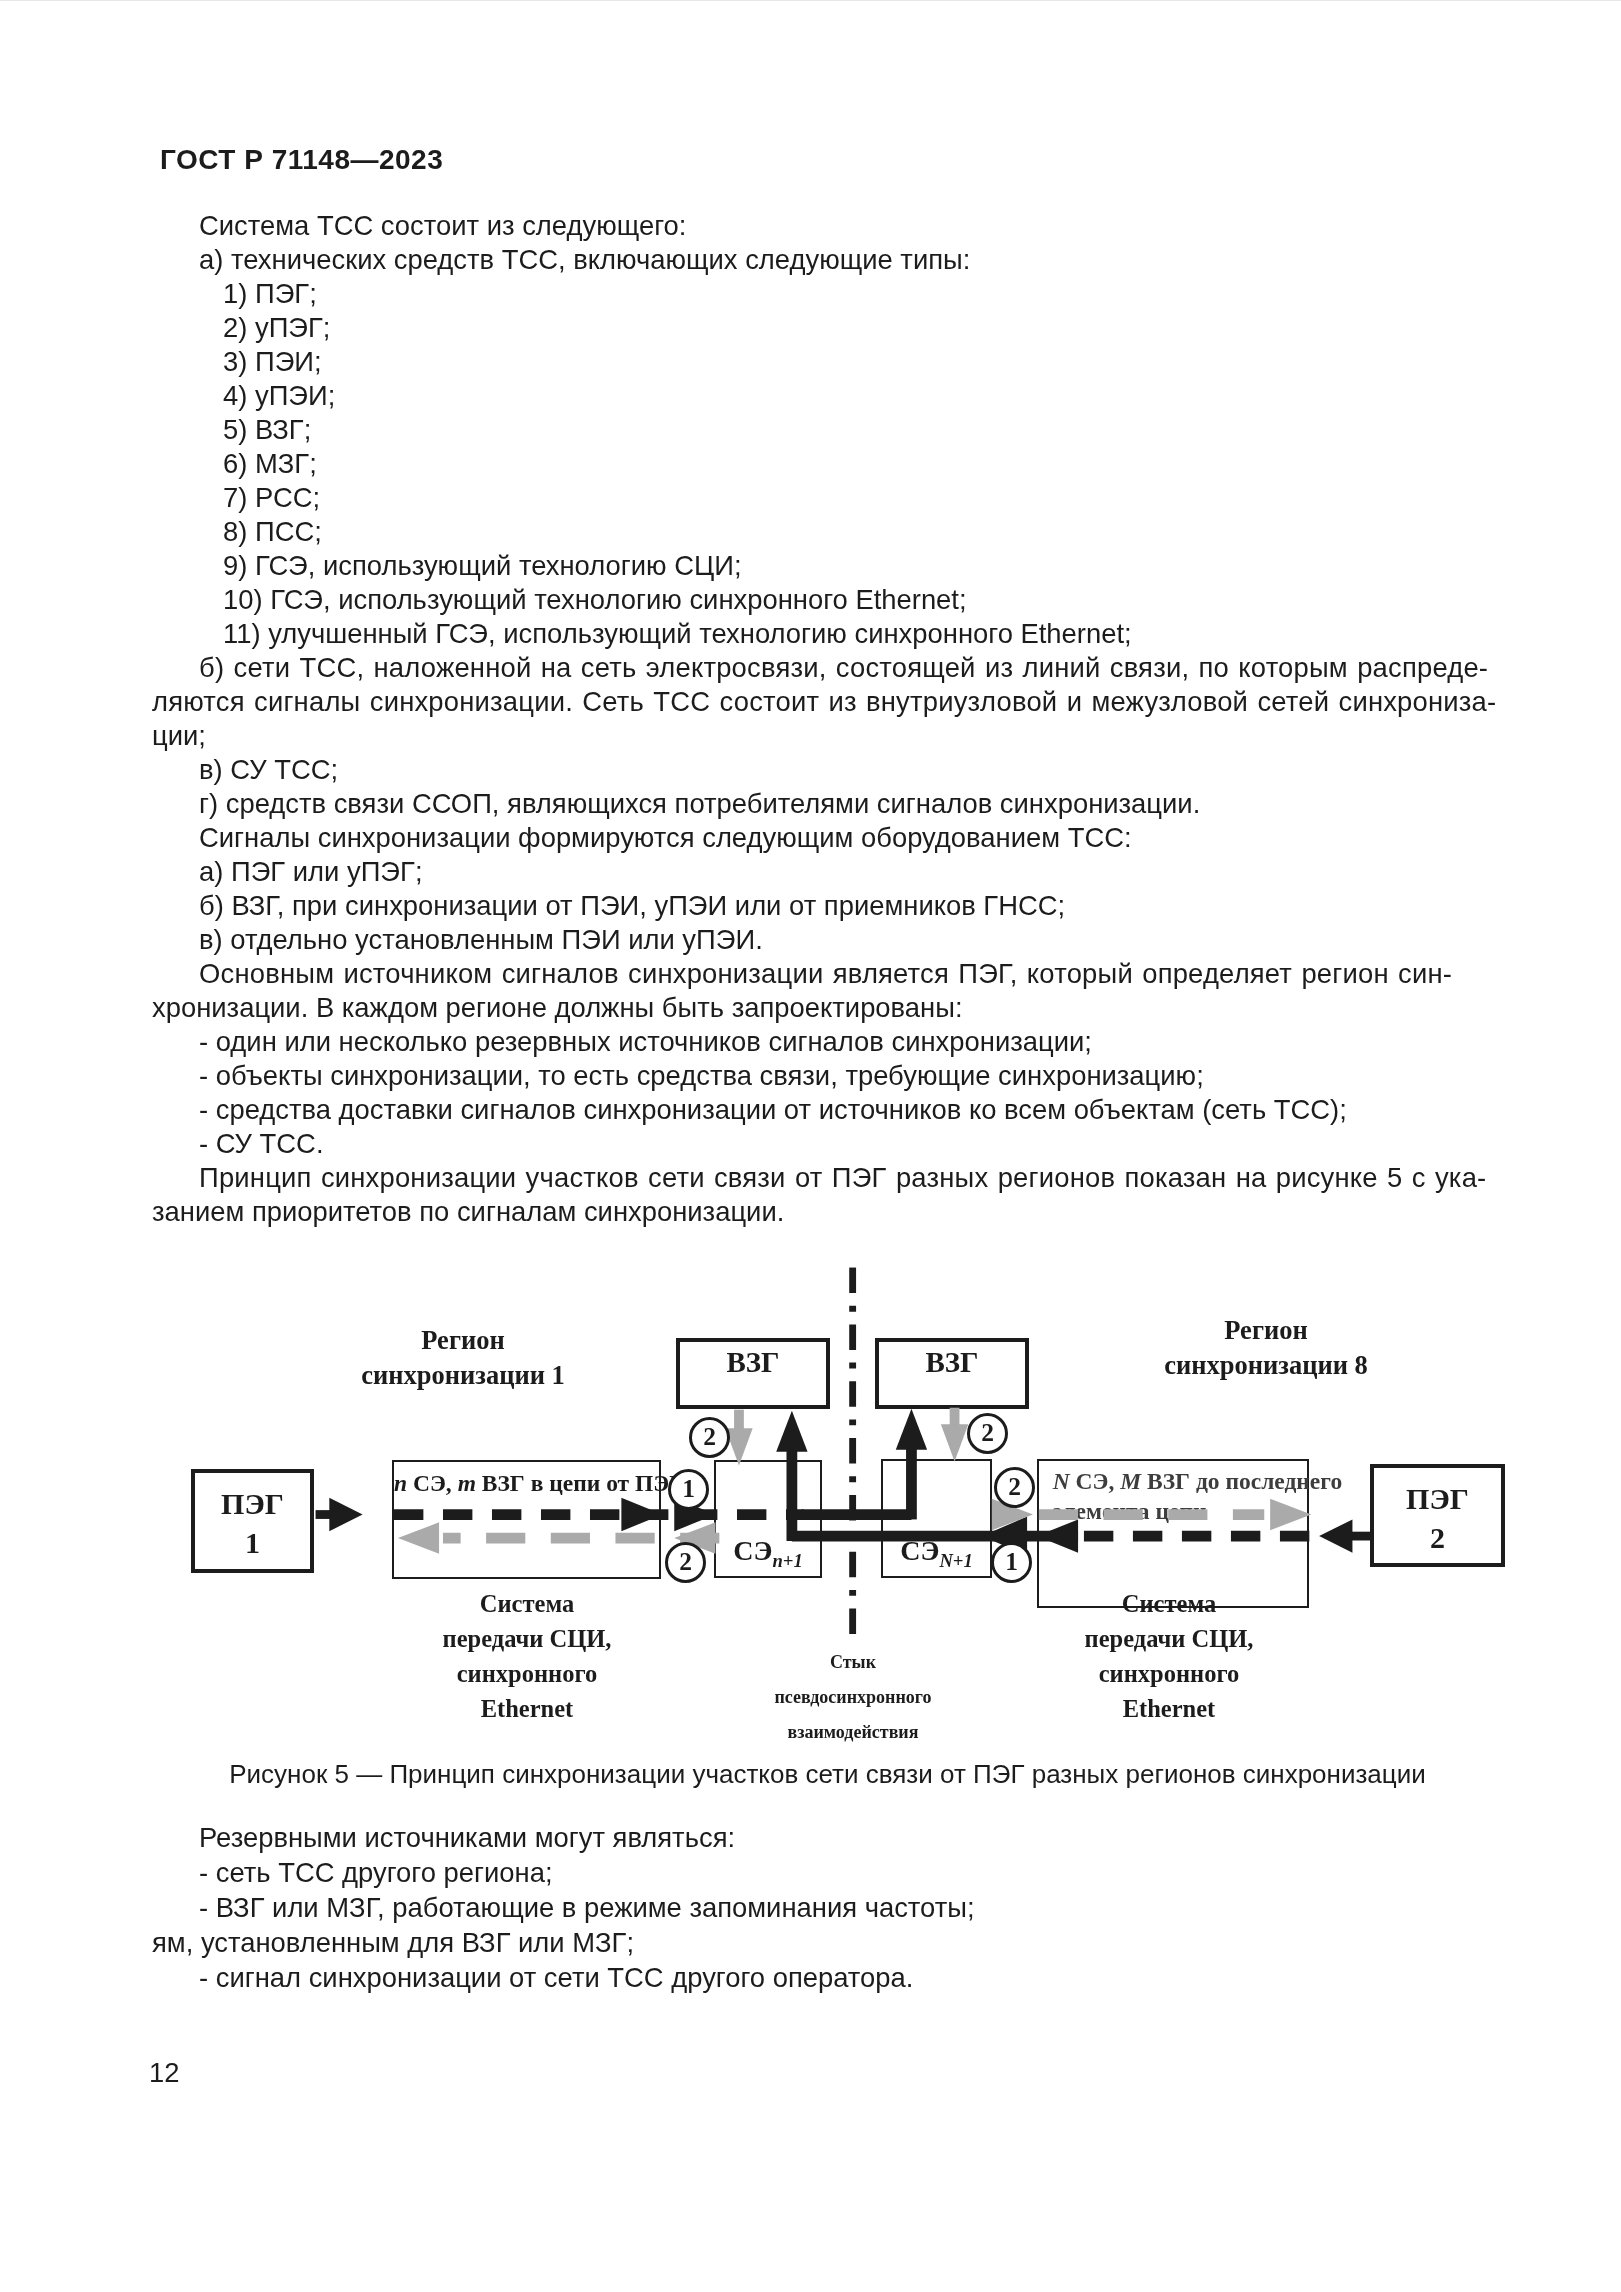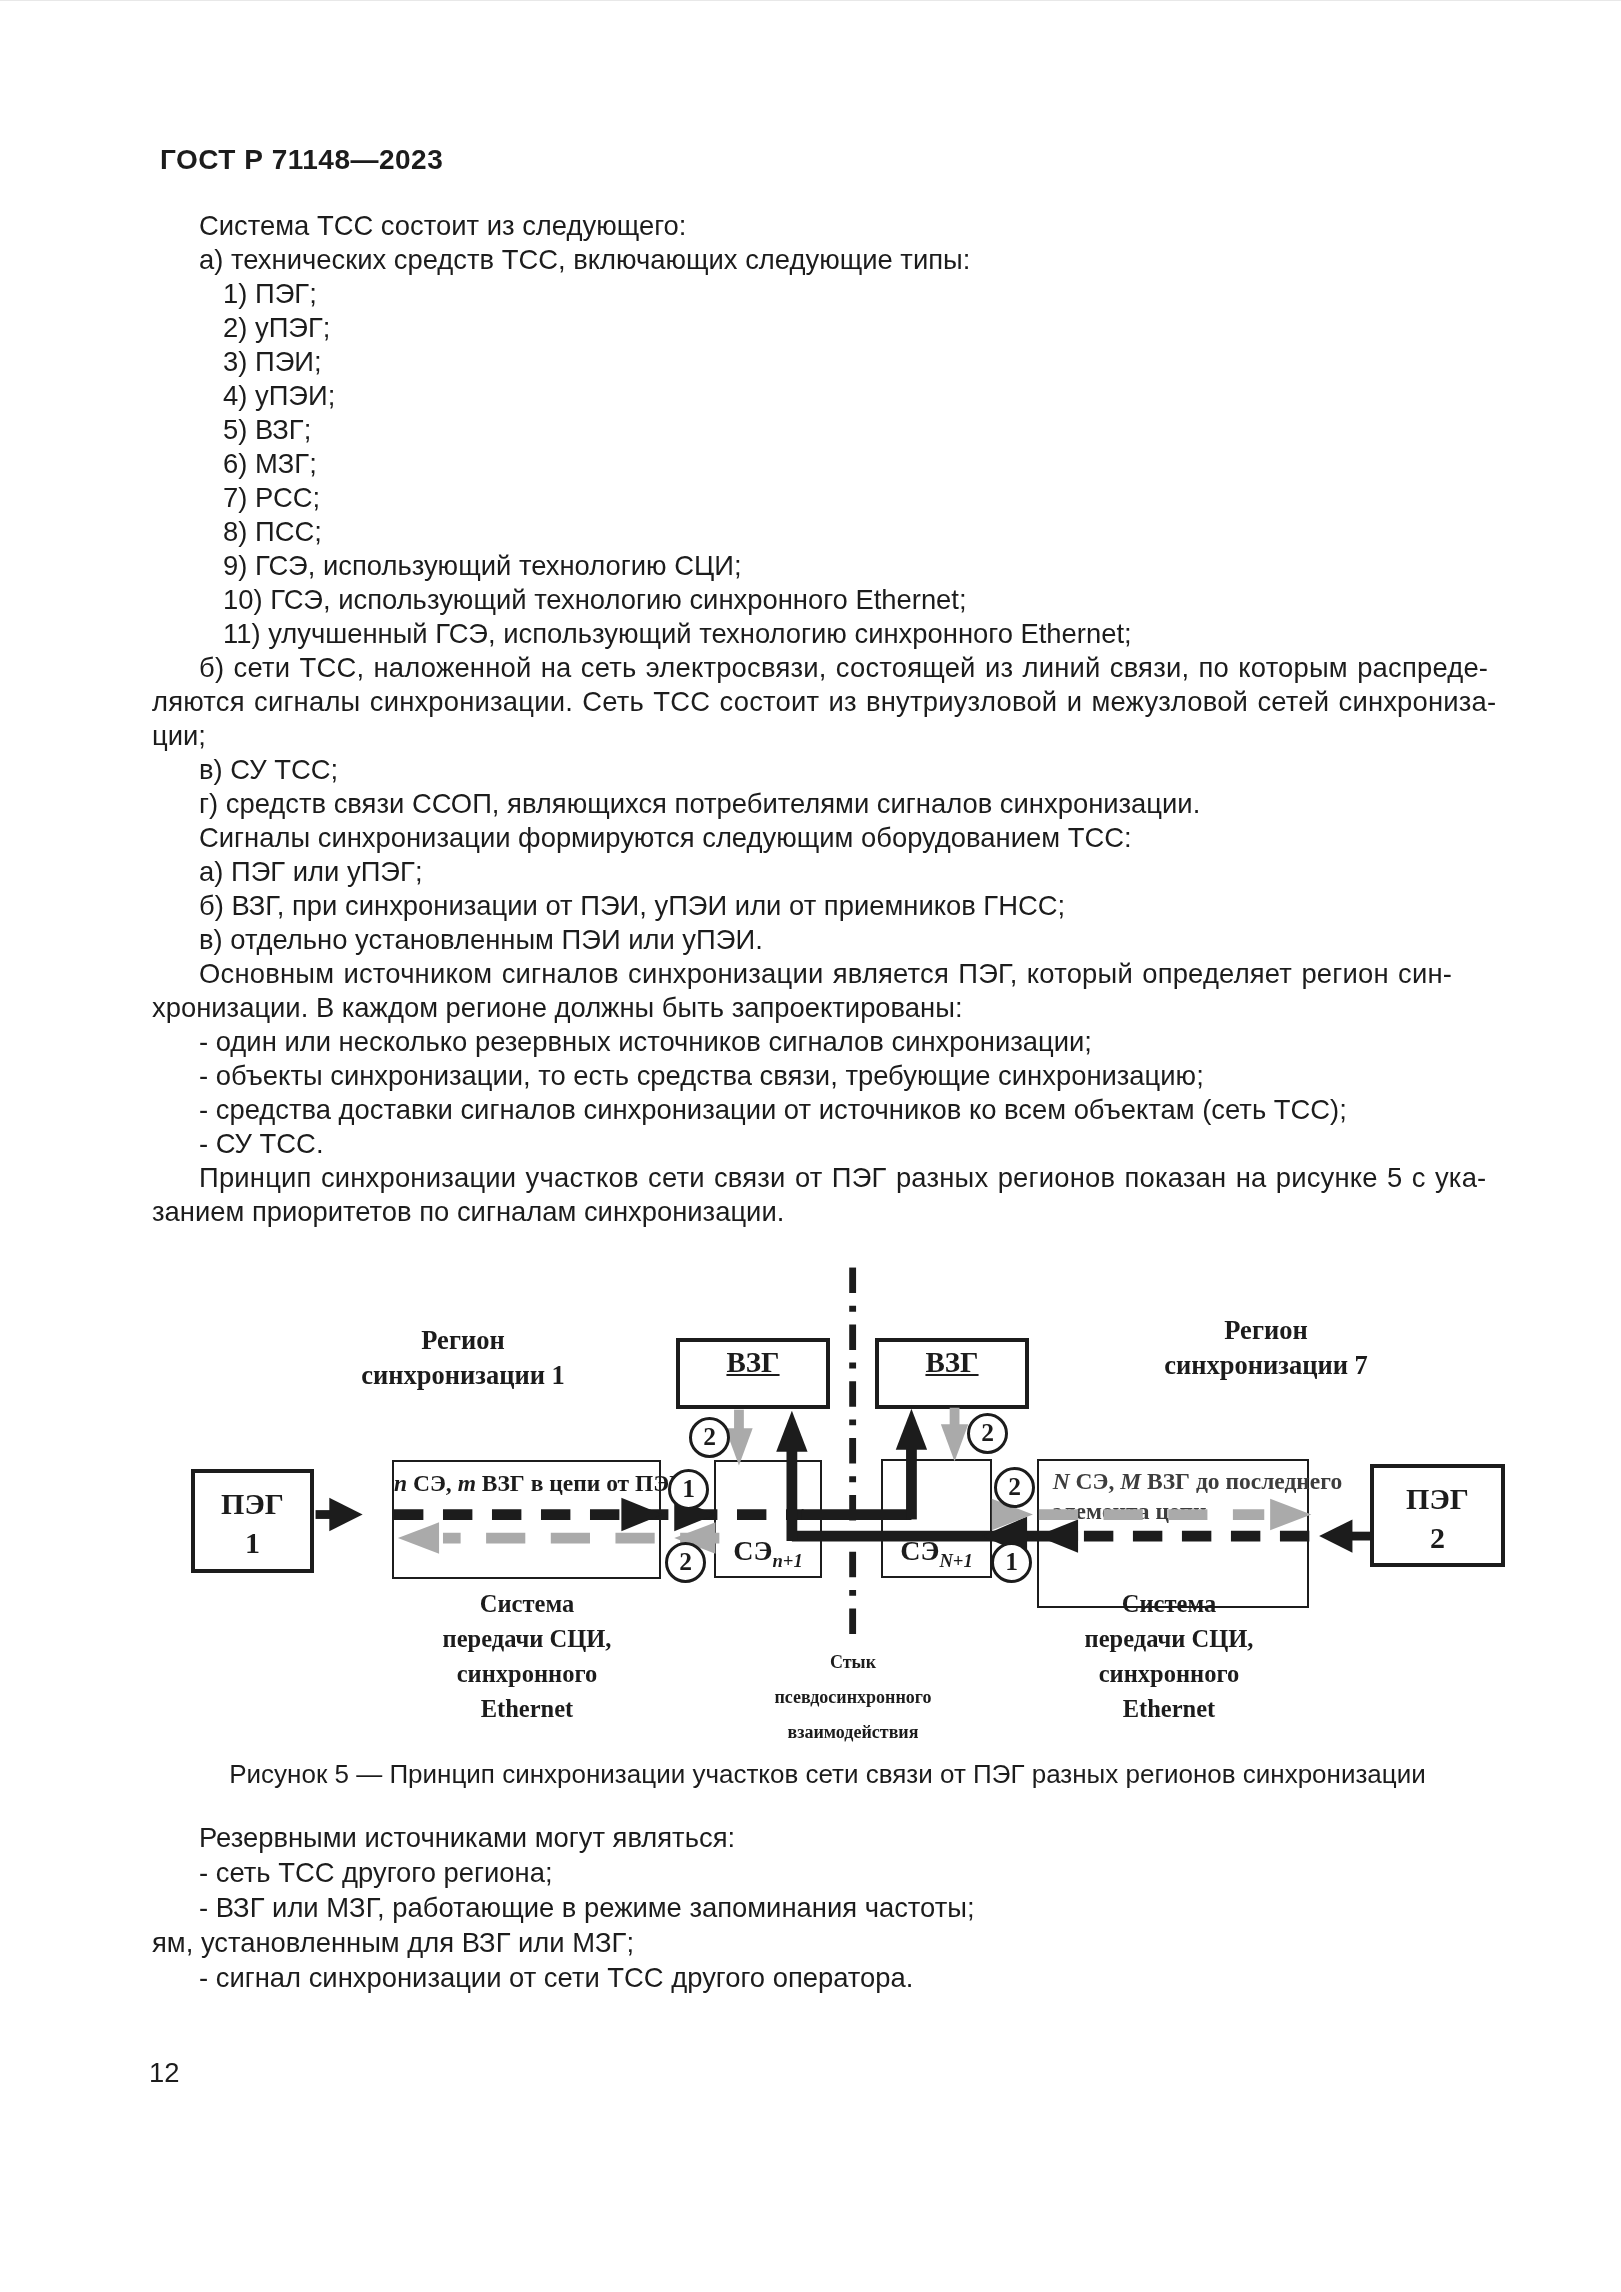--- a/index.html
+++ b/index.html
@@ -19,21 +19,21 @@
   .page-number { position:absolute; left:149px; top:2056px; font-size:27.4px; }
 
   
   .dbox {
     position:absolute; background:#ffffff; border:4.9px solid #1c1c1c; box-sizing:border-box;
     text-align:center; font-family:"Liberation Serif", serif; font-weight:bold; z-index:1;
   }
   .peg  { font-size:30px; line-height:39px; padding-top:10.8px; }
   #peg1 { left:191px;  top:1468px; width:123px; height:104px; }
   #peg2 { left:1370px; top:1463px; width:135px; height:103px; }
-  .vzg  { font-size:29px; padding-top:3.9px;text-decoration:underline; }
+  .vzg  { font-size:29px; padding-top:3.9px; }
   #vzg-left  { left:676px; top:1337px; width:154px; height:71px; }
   #vzg-right { left:875px; top:1337px; width:154px; height:71px; }
   .sysbox { border-width:2.9px; }
   #sys-left  { left:392px;  top:1459px; width:269px; height:119px; }
   #sys-right { left:1037px; top:1458px; width:272px; height:149px; }
   .sebox { border-width:2.9px; }
   #se-left  { left:714px; top:1459px; width:108px; height:118px; }
   #se-right { left:881px; top:1458px; width:111px; height:119px; }
   .chain-label { position:absolute; top:7.8px; left:0; width:100%; font-size:23.5px; white-space:nowrap; }
   .chain-label-right { position:absolute; top:4.9px; left:0; width:100%; text-align:left; padding-left:13.7px; box-sizing:border-box;
@@ -106,21 +106,21 @@
     </div>
 
   <div>
 
     <div class="region-label" id="region1">
       <div>Регион</div>
       <div>синхронизации 1</div>
     </div>
     <div class="region-label" id="region2">
       <div>Регион</div>
-      <div>синхронизации 7</div>
+      <div>синхронизации 8</div>
     </div>
 
     <div class="dbox peg" id="peg1">
       <div>ПЭГ</div>
       <div>1</div>
     </div>
     <div class="dbox peg" id="peg2">
       <div>ПЭГ</div>
       <div>2</div>
     </div>

